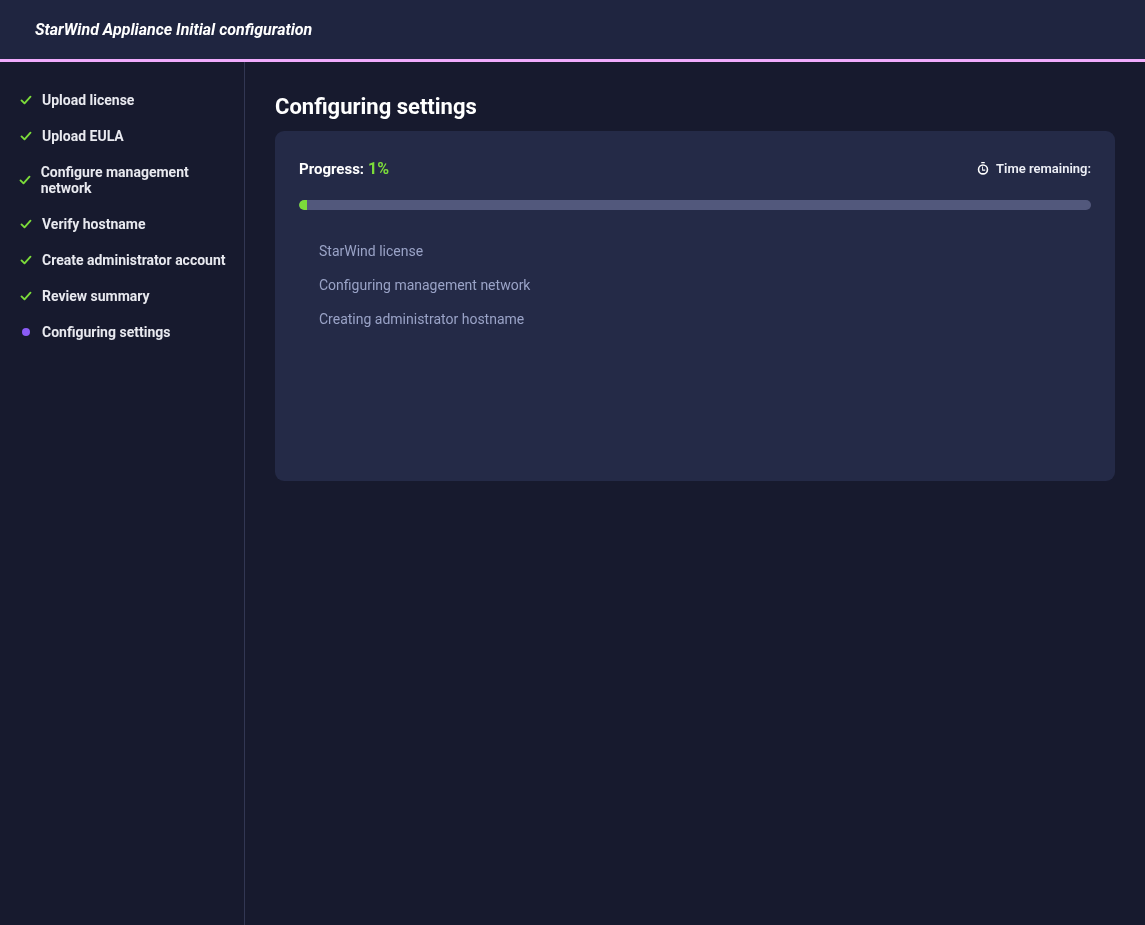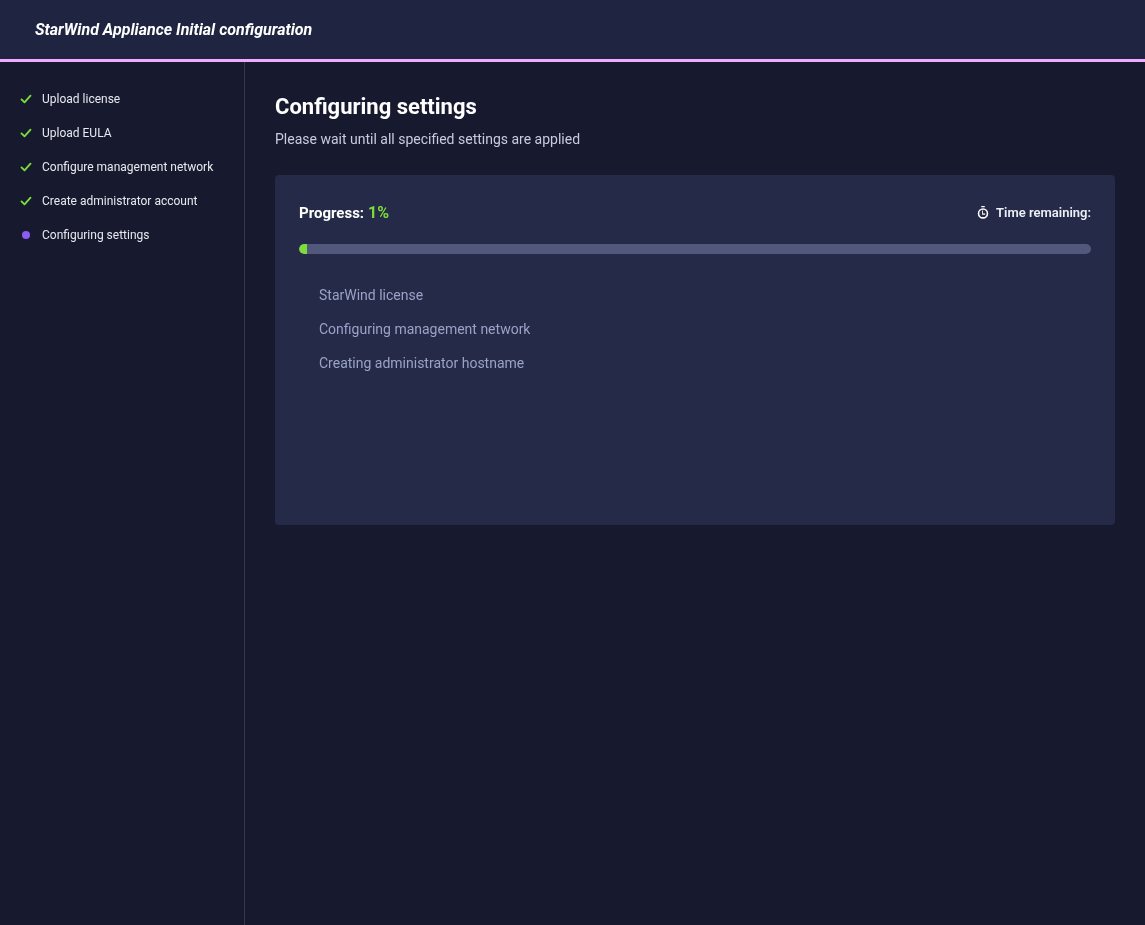--- a/index.html
+++ b/index.html
@@ -31,22 +31,22 @@
       height: calc(100% - 62px);
     }
     .sidebar {
       width: 245px;
       border-right: 1px solid #323753;
       padding: 20px 0;
     }
     .sidebar-item {
       display: flex;
       padding: 10px 18px;
-      font-size: 12px;
-      font-weight: 400;
+      font-size: 14px;
+      font-weight: 700;
       color: #e8e9ef;
     }
     .sidebar-item .icon-wrap {
       width: 16px;
       margin-right: 8px;
       display: flex;
       align-items: center;
       justify-content: center;
     }
     .check-icon {
@@ -69,21 +69,21 @@
       font-weight: 700;
       margin-bottom: 12px;
     }
     .page-subtitle {
       font-size: 14px;
       color: #c9cbe0;
       margin-bottom: 28px;
     }
     .panel {
       background-color: #242a47;
-      border-radius: 4px;
+      border-radius: 9px;
       padding: 28px 24px 48px 24px;
       min-height: 350px;
     }
     .progress-header {
       display: flex;
       justify-content: space-between;
       align-items: center;
       margin-bottom: 22px;
     }
     .progress-label {
@@ -169,33 +169,52 @@
       <span>Configure management network</span>
     </div>
     <div class="sidebar-item">
       <span class="icon-wrap">
         <span class="check-icon">
             <svg viewBox="0 0 16 16" fill="none">
               <path d="M2 8.5 L6 12.5 L14 3.5" stroke="#7cdc3a" stroke-width="2.5" stroke-linecap="round" stroke-linejoin="round"></path>
             </svg>
           </span>
       </span>
+      <span>Verify hostname</span>
+    </div>
+    <div class="sidebar-item">
+      <span class="icon-wrap">
+        <span class="check-icon">
+            <svg viewBox="0 0 16 16" fill="none">
+              <path d="M2 8.5 L6 12.5 L14 3.5" stroke="#7cdc3a" stroke-width="2.5" stroke-linecap="round" stroke-linejoin="round"></path>
+            </svg>
+          </span>
+      </span>
       <span>Create administrator account</span>
+    </div>
+    <div class="sidebar-item">
+      <span class="icon-wrap">
+        <span class="check-icon">
+            <svg viewBox="0 0 16 16" fill="none">
+              <path d="M2 8.5 L6 12.5 L14 3.5" stroke="#7cdc3a" stroke-width="2.5" stroke-linecap="round" stroke-linejoin="round"></path>
+            </svg>
+          </span>
+      </span>
+      <span>Review summary</span>
     </div>
     <div class="sidebar-item">
       <span class="icon-wrap">
         <span class="dot-icon"></span>
       </span>
       <span>Configuring settings</span>
     </div>
   </div>
 
   <div class="main">
     <h1 class="page-title">Configuring settings</h1>
-    <p class="page-subtitle">Please wait until all specified settings are applied</p>
 
     <div class="panel">
       <div class="progress-header">
         <div>
           <span class="progress-label">Progress:</span>
           <span class="progress-value">1%</span>
         </div>
         <div class="time-remaining">
           <span class="timer-icon">
             <svg viewBox="0 0 16 16" fill="#ffffff">

